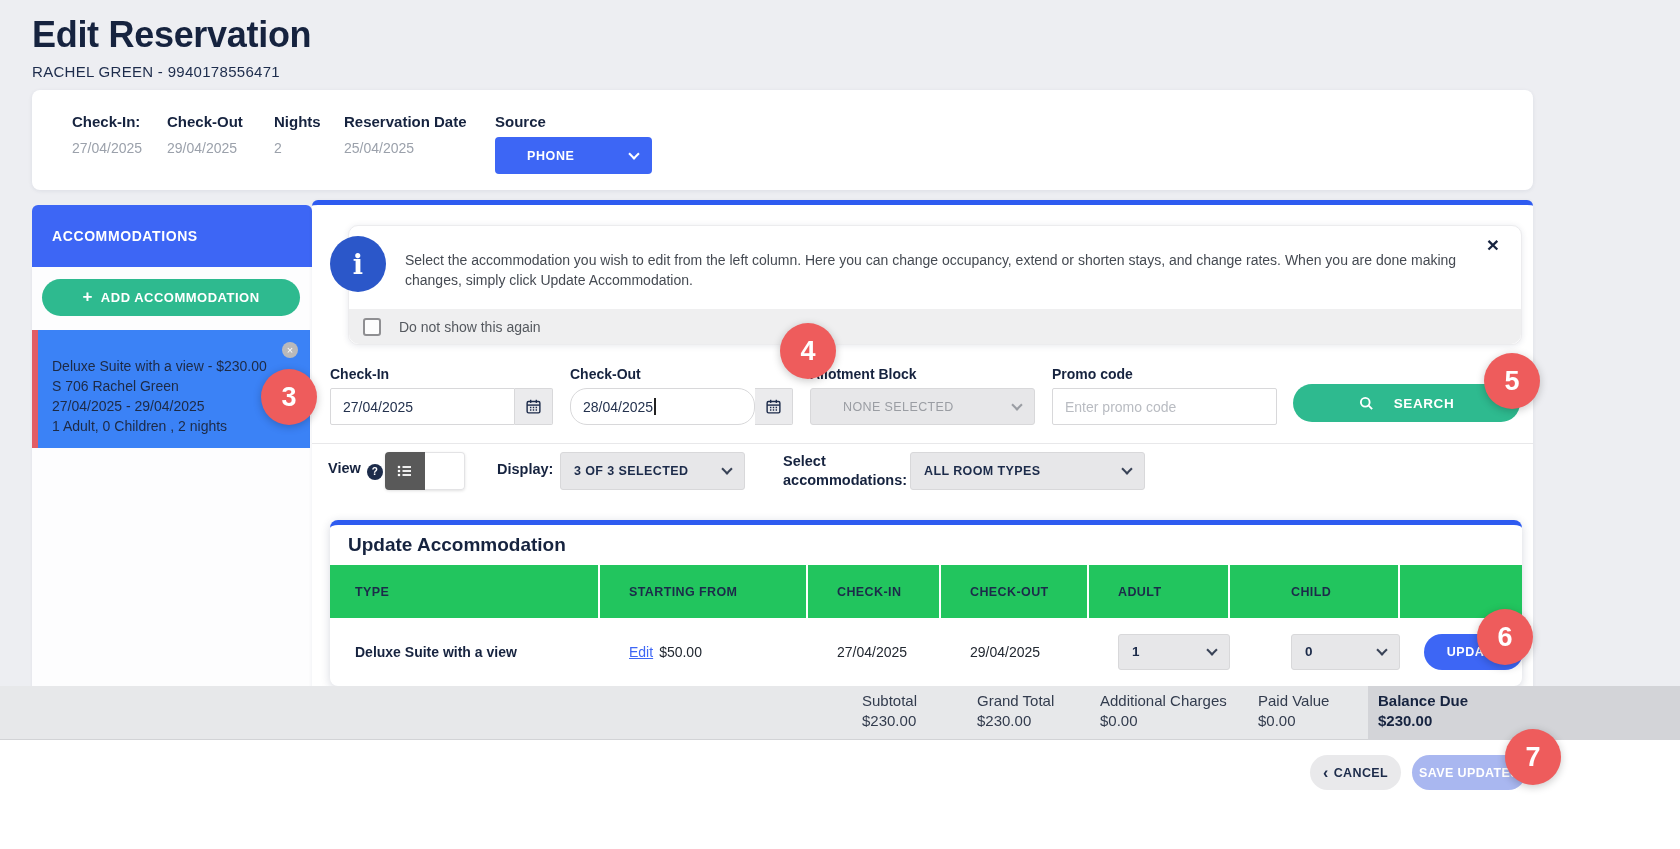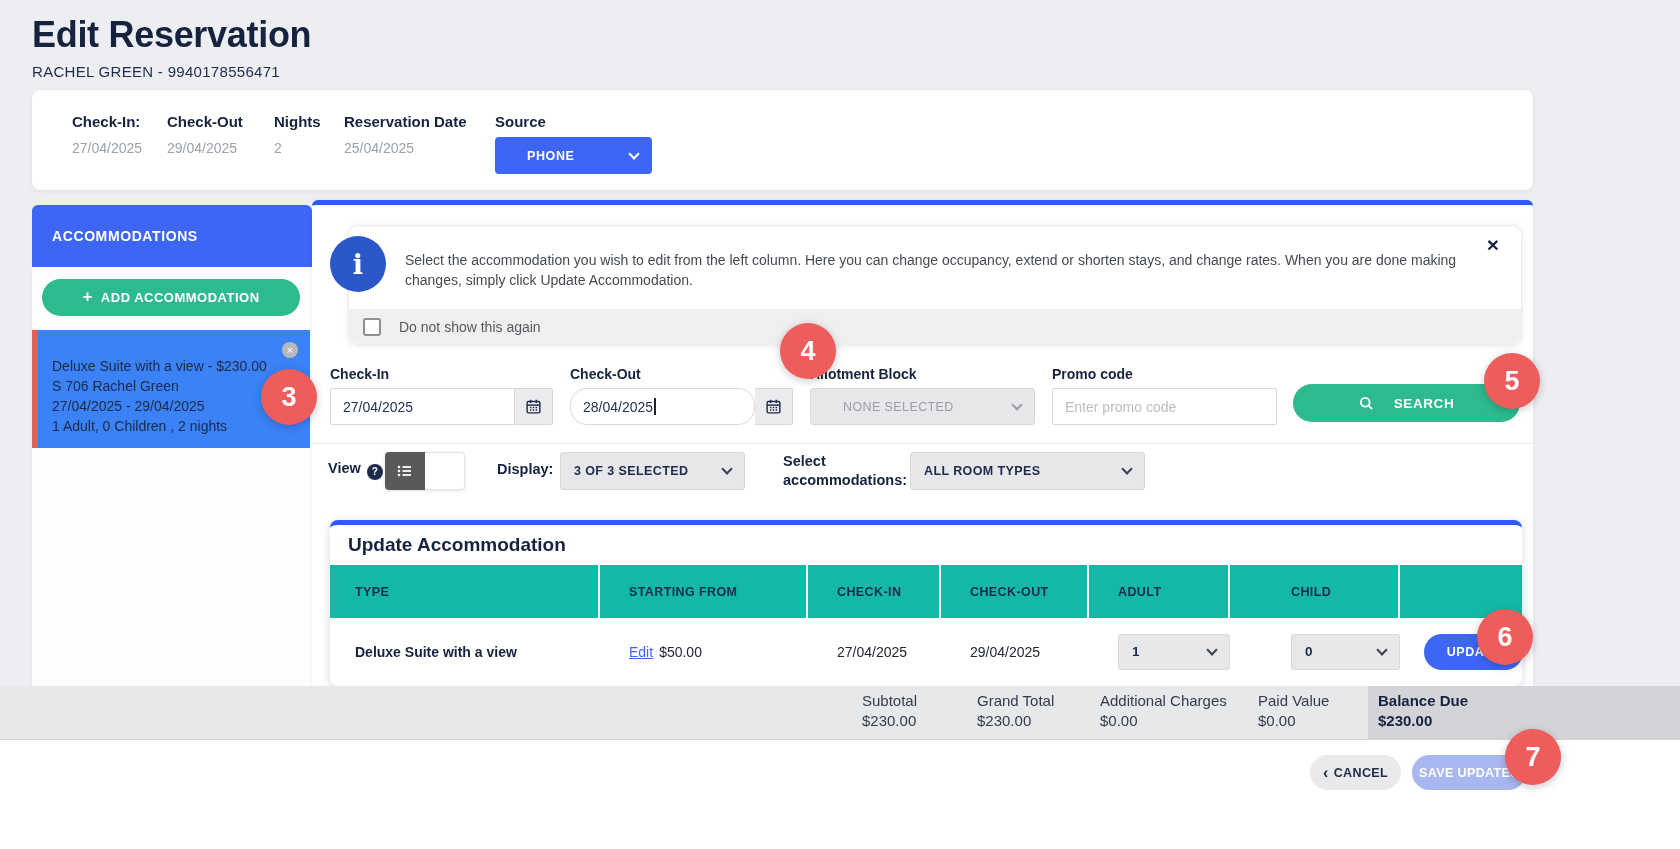--- a/index.html
+++ b/index.html
@@ -59,21 +59,21 @@
   
   .q-circle { display:inline-flex; width:16px; height:16px; border-radius:50%; background:#1c2b4a; color:#fff; font-size:10px; font-weight:700; align-items:center; justify-content:center; margin-left:6px; vertical-align:-2px; }
   .toggle { left:385px; top:452px; display:flex; box-shadow:0 1px 3px rgba(0,0,0,.12); border-radius:4px; }
   .tg-cell { width:40px; height:38px; display:flex; align-items:center; justify-content:center; cursor:pointer; }
   .tg-on { background:#595959; border-radius:4px 0 0 4px; }
   .tg-off { background:#fff; border:1px solid #e3e3e5; border-left:none; border-radius:0 4px 4px 0; }
 
   
   .update-card { left:330px; top:520px; width:1192px; height:166px; background:#fff; border-top:5px solid #2e5bf0; border-radius:8px; box-shadow:0 2px 10px rgba(25,39,79,.18); }
   .uc-title { position:absolute; left:18px; top:9px; font-size:19px; font-weight:800; color:#16233f; }
-  .uc-head { position:absolute; left:0; top:40px; width:100%; height:53px; background:#14b8a6; display:flex; }
+  .uc-head { position:absolute; left:0; top:40px; width:100%; height:53px; background:#22c55e; display:flex; }
   .uc-row { position:absolute; left:0; top:93px; width:100%; height:67px; display:flex; align-items:center; }
   .col { flex:none; display:flex; align-items:center; padding-left:29px; }
   .c0{width:270px; padding-left:25px;} .c1{width:208px;} .c2{width:133px;} .c3{width:148px;} .c4{width:141px;} .c5{width:138px;margin-left:32px;} .c6{flex:1;}
   .uc-head .col { border-right:2px solid #fff; font-size:12.5px; font-weight:700; letter-spacing:0.4px; color:#1c2b4a; }
   .uc-head .c6 { border-right:none; }
   .cell-text { font-size:14px; color:#222831; }
   .type-text { font-size:14px; font-weight:700; color:#16233f; }
   .edit-link { font-size:14px; color:#3d66f5; text-decoration:underline; margin-right:6px; cursor:pointer; }
   .mini-dd { width:118px; }
   .update-btn { width:99px; height:36px; background:#3d66f5; border:none; border-radius:18px; color:#fff; font-family:"Liberation Sans",sans-serif; font-size:12.5px; font-weight:700; letter-spacing:0.5px; cursor:pointer; }

